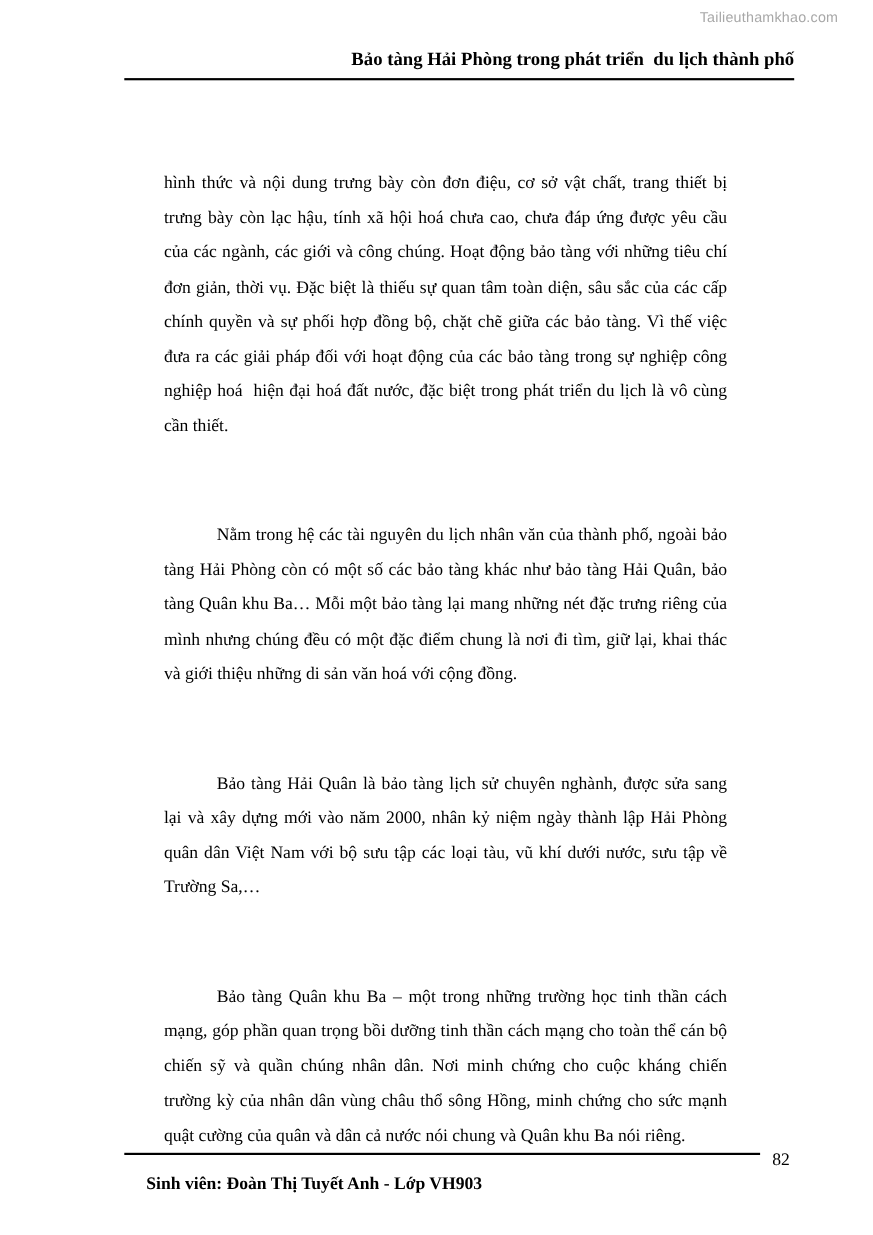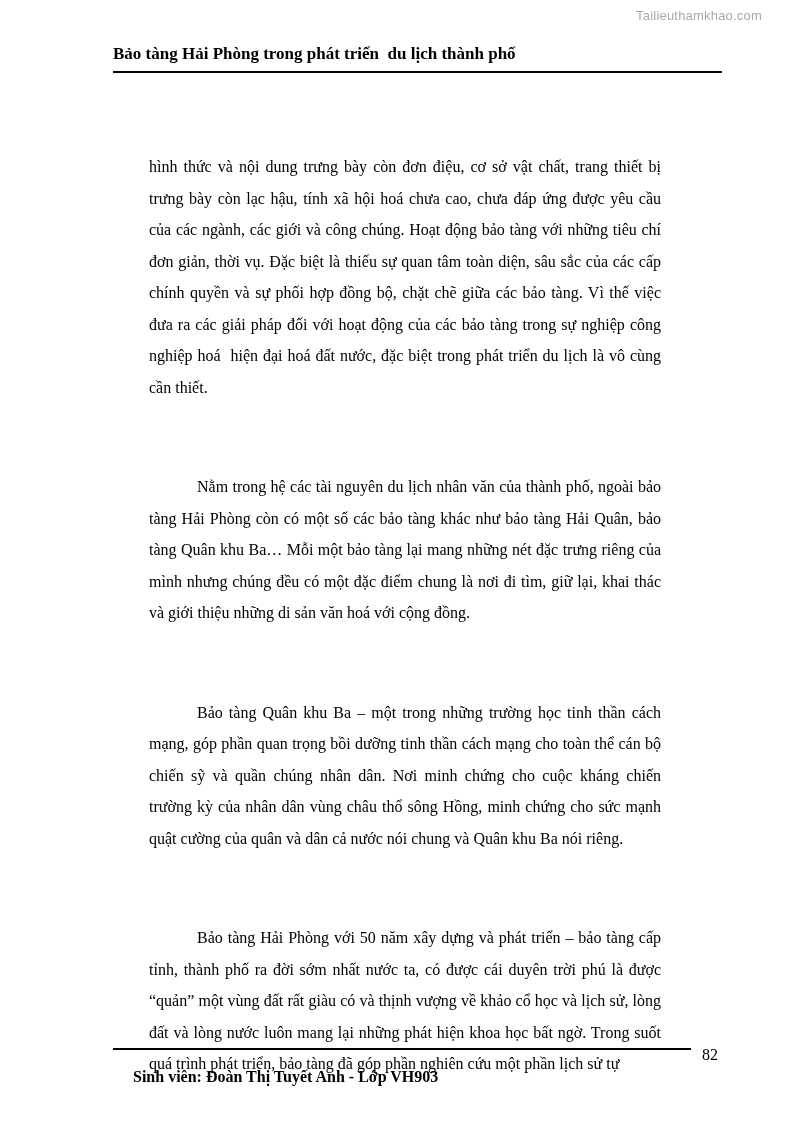--- a/index.html
+++ b/index.html
@@ -23,21 +23,21 @@
     font-family: "Liberation Sans", sans-serif;
     font-size: 13px;
     color: #a8a8a8;
     letter-spacing: 0.2px;
   }
   .header-title {
     position: absolute;
     top: 44px;
     left: 113px;
     width: 609px;
-    text-align: left;
+    text-align: right;
     font-weight: bold;
     font-size: 17px;
     white-space: pre-wrap;
   }
   .header-rule {
     position: absolute;
     top: 71px;
     left: 113px;
     width: 609px;
     height: 2px;
@@ -90,20 +90,21 @@
 
   <div class="watermark">Tailieuthamkhao.com</div>
 
   <div class="header-title">Bảo tàng Hải Phòng trong phát triển  du lịch thành phố</div>
 
   <div class="header-rule"></div>
 
   <div class="content">
     <p class="para first">hình thức và nội dung trưng bày còn đơn điệu, cơ sở vật chất, trang thiết bị trưng bày còn lạc hậu, tính xã hội hoá chưa cao, chưa đáp ứng được yêu cầu của các ngành, các giới và công chúng. Hoạt động bảo tàng với những tiêu chí đơn giản, thời vụ. Đặc biệt là thiếu sự quan tâm toàn diện, sâu sắc của các cấp chính quyền và sự phối hợp đồng bộ, chặt chẽ giữa các bảo tàng. Vì thế việc đưa ra các giải pháp đối với hoạt động của các bảo tàng trong sự nghiệp công nghiệp hoá  hiện đại hoá đất nước, đặc biệt trong phát triển du lịch là vô cùng cần thiết.</p>
     <p class="para">Nằm trong hệ các tài nguyên du lịch nhân văn của thành phố, ngoài bảo tàng Hải Phòng còn có một số các bảo tàng khác như bảo tàng Hải Quân, bảo tàng Quân khu Ba… Mỗi một bảo tàng lại mang những nét đặc trưng riêng của mình nhưng chúng đều có một đặc điểm chung là nơi đi tìm, giữ lại, khai thác và giới thiệu những di sản văn hoá với cộng đồng.</p>
+    <p class="para">Bảo tàng Hải Quân là bảo tàng lịch sử chuyên nghành, được sửa sang lại và xây dựng mới vào năm 2000, nhân kỷ niệm ngày thành lập Hải Phòng quân dân Việt Nam với bộ sưu tập các loại tàu, vũ khí dưới nước, sưu tập về Trường Sa,…</p>
     <p class="para">Bảo tàng Quân khu Ba – một trong những trường học tinh thần cách mạng, góp phần quan trọng bồi dưỡng tinh thần cách mạng cho toàn thể cán bộ chiến sỹ và quần chúng nhân dân. Nơi minh chứng cho cuộc kháng chiến trường kỳ của nhân dân vùng châu thổ sông Hồng, minh chứng cho sức mạnh quật cường của quân và dân cả nước nói chung và Quân khu Ba nói riêng.</p>
     <p class="para">Bảo tàng Hải Phòng với 50 năm xây dựng và phát triển – bảo tàng cấp tỉnh, thành phố ra đời sớm nhất nước ta, có được cái duyên trời phú là được “quản” một vùng đất rất giàu có và thịnh vượng về khảo cổ học và lịch sử, lòng đất và lòng nước luôn mang lại những phát hiện khoa học bất ngờ. Trong suốt quá trình phát triển, bảo tàng đã góp phần nghiên cứu một phần lịch sử tự</p>
   </div>
 
   <div class="footer-rule"></div>
 
   <div class="footer-author">Sinh viên: Đoàn Thị Tuyết Anh - Lớp VH903</div>
 
   <div class="page-number">82</div>
 

